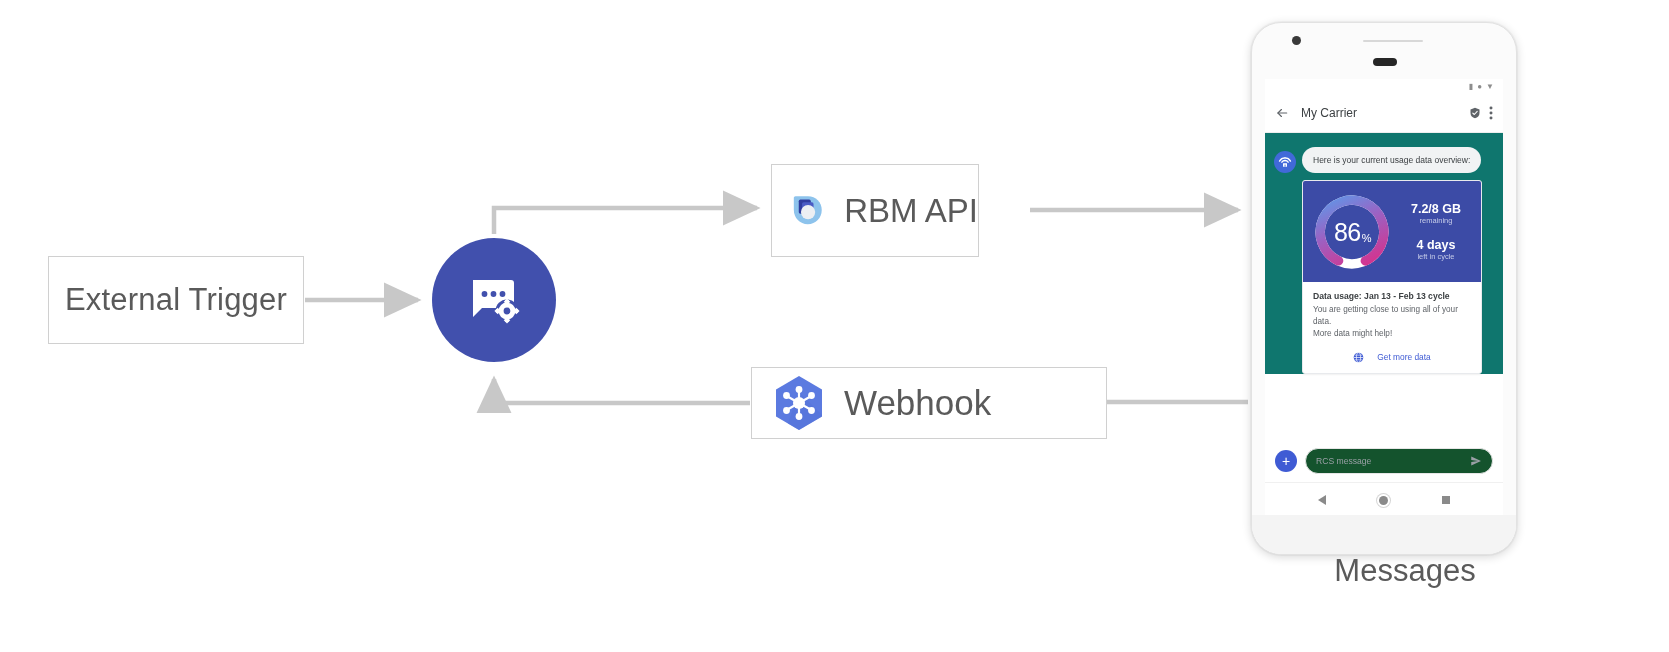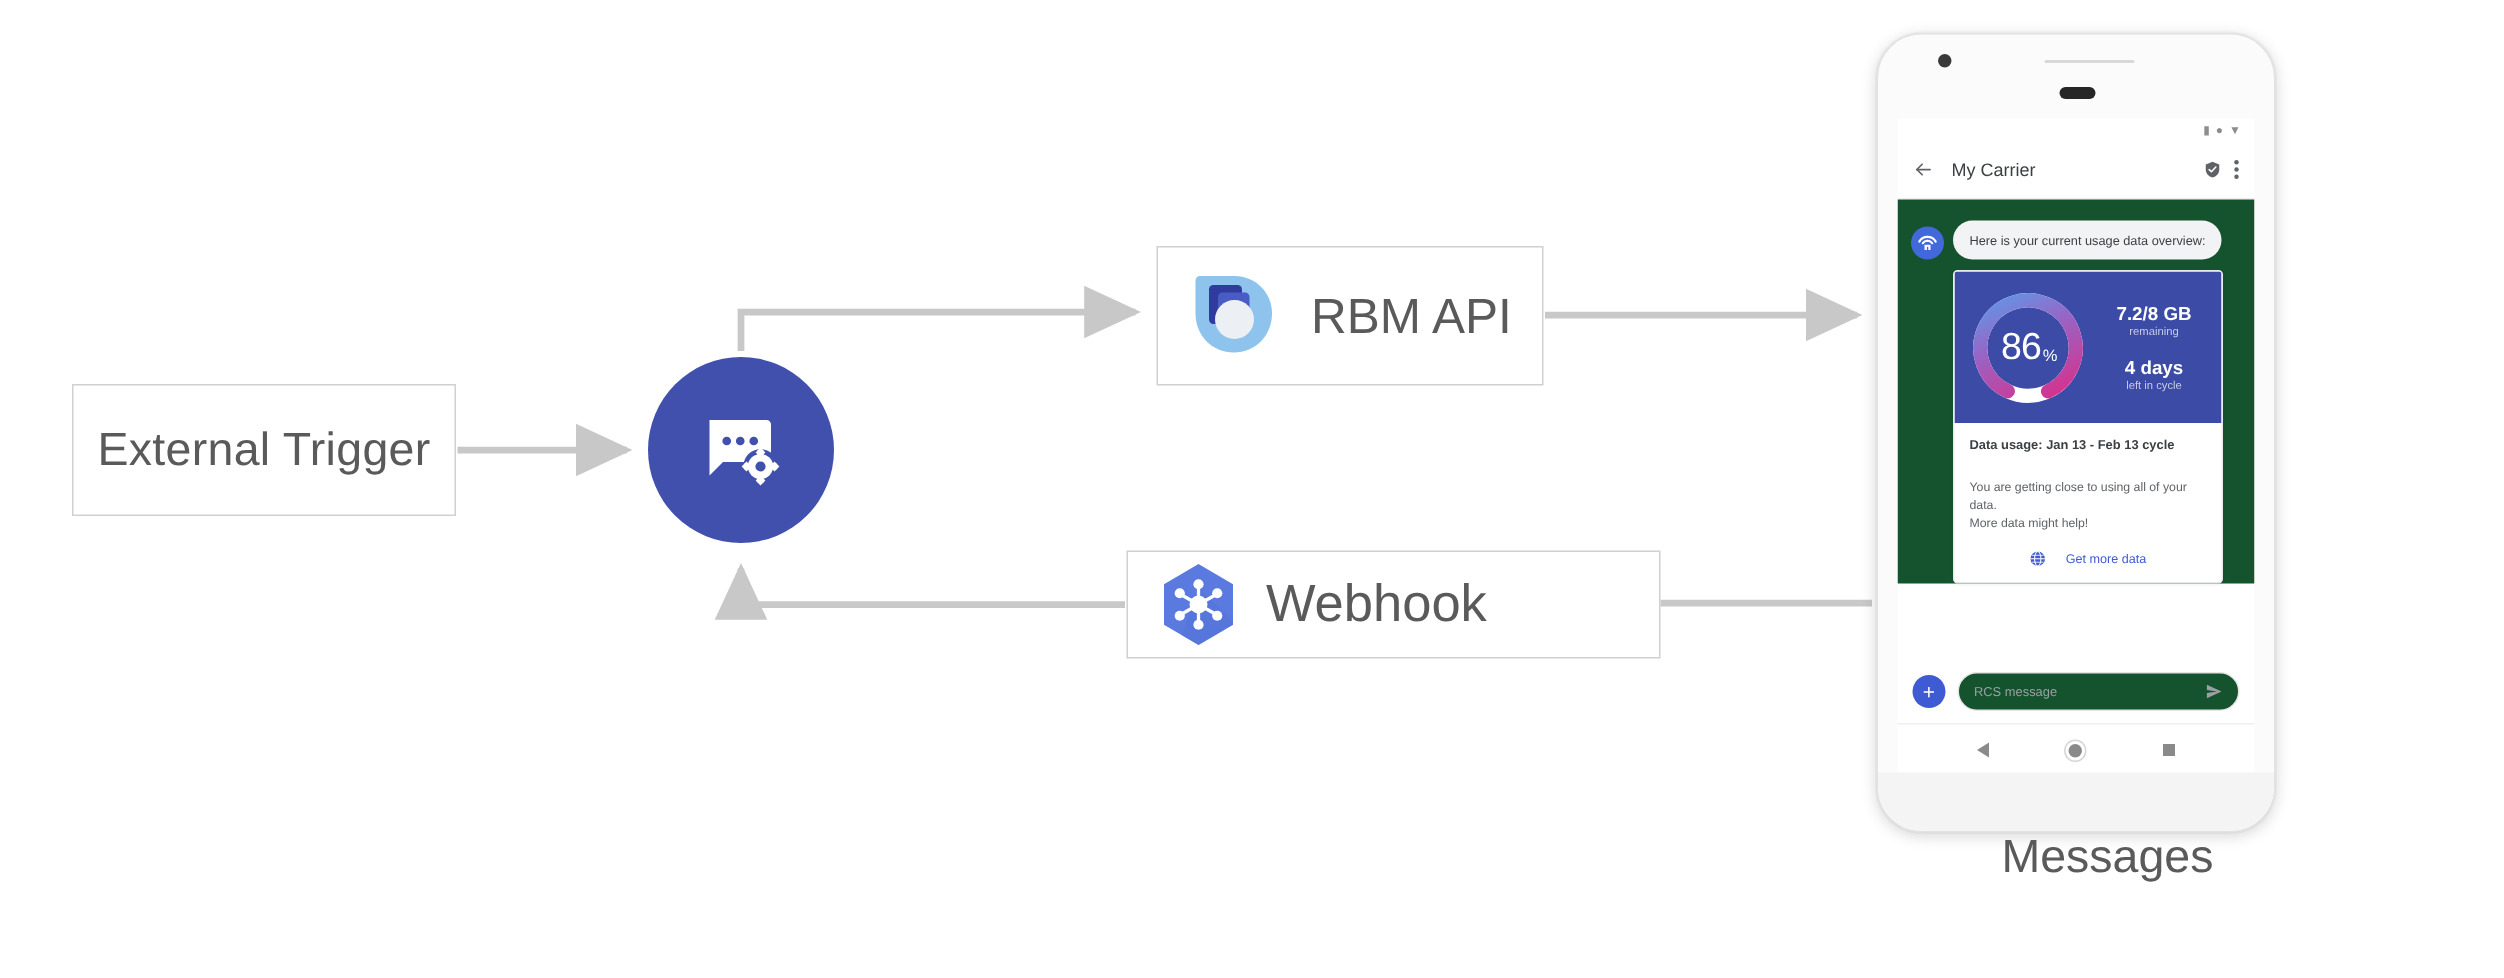--- a/index.html
+++ b/index.html
@@ -44,21 +44,21 @@
   }
   #box-external .node-label {
     font-size: 31px;
     letter-spacing: 0.2px;
   }
 
   
   #box-rbmapi {
     left: 771px;
     top: 164px;
-    width: 258px;
+    width: 208px;
     height: 93px;
     padding-left: 18px;
     gap: 18px;
   }
   #box-rbmapi .node-label { font-size: 33px; }
 
   
   #box-webhook {
     left: 751px;
     top: 367px;
@@ -187,21 +187,21 @@
     color: #3c4043;
     margin-left: 12px;
     flex: 1;
     font-weight: 400;
   }
   .appbar-ico { color: #5f6368; display: flex; align-items: center; }
 
   
   #convo {
     padding: 14px 9px 0 9px;
-    background: #14532d;
+    background: #0f766e;
   }
   #msg-row {
     display: flex;
     align-items: flex-start;
     gap: 6px;
   }
   #brand-avatar {
     width: 22px; height: 22px;
     border-radius: 50%;
     background: #4169d9;
@@ -270,21 +270,21 @@
   .stat-small { font-size: 7.5px; color: #c5cbe8; line-height: 1.3; }
   .stat-gap { height: 12px; }
 
   #card-body {
     padding: 9px 10px 4px 10px;
   }
   #card-title {
     font-size: 8.6px;
     font-weight: 700;
     color: #3c4043;
-    margin-bottom: 18px;
+    margin-bottom: 3px;
   }
   #card-desc {
     font-size: 8.2px;
     color: #5f6368;
     line-height: 1.45;
   }
   #card-action {
     display: flex;
     align-items: center;
     justify-content: center;

